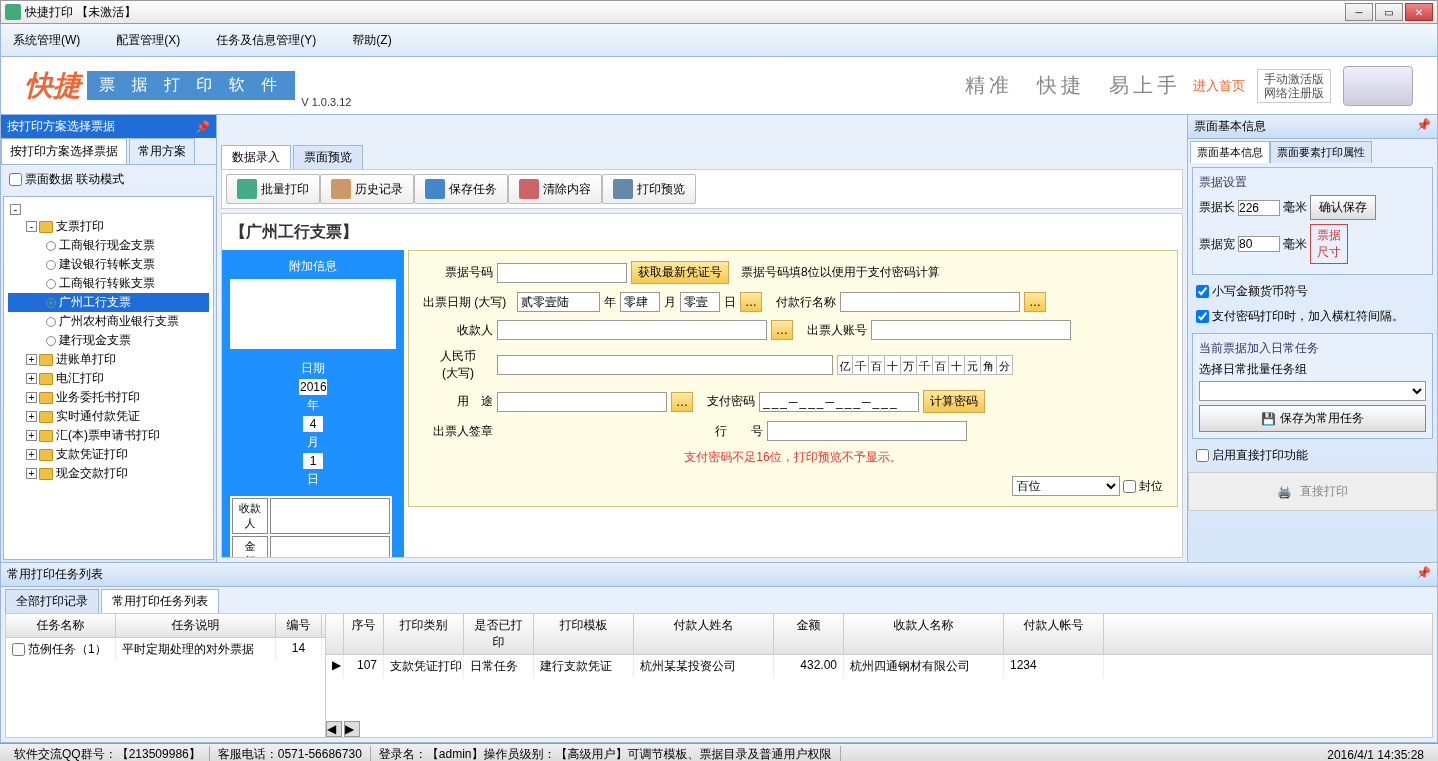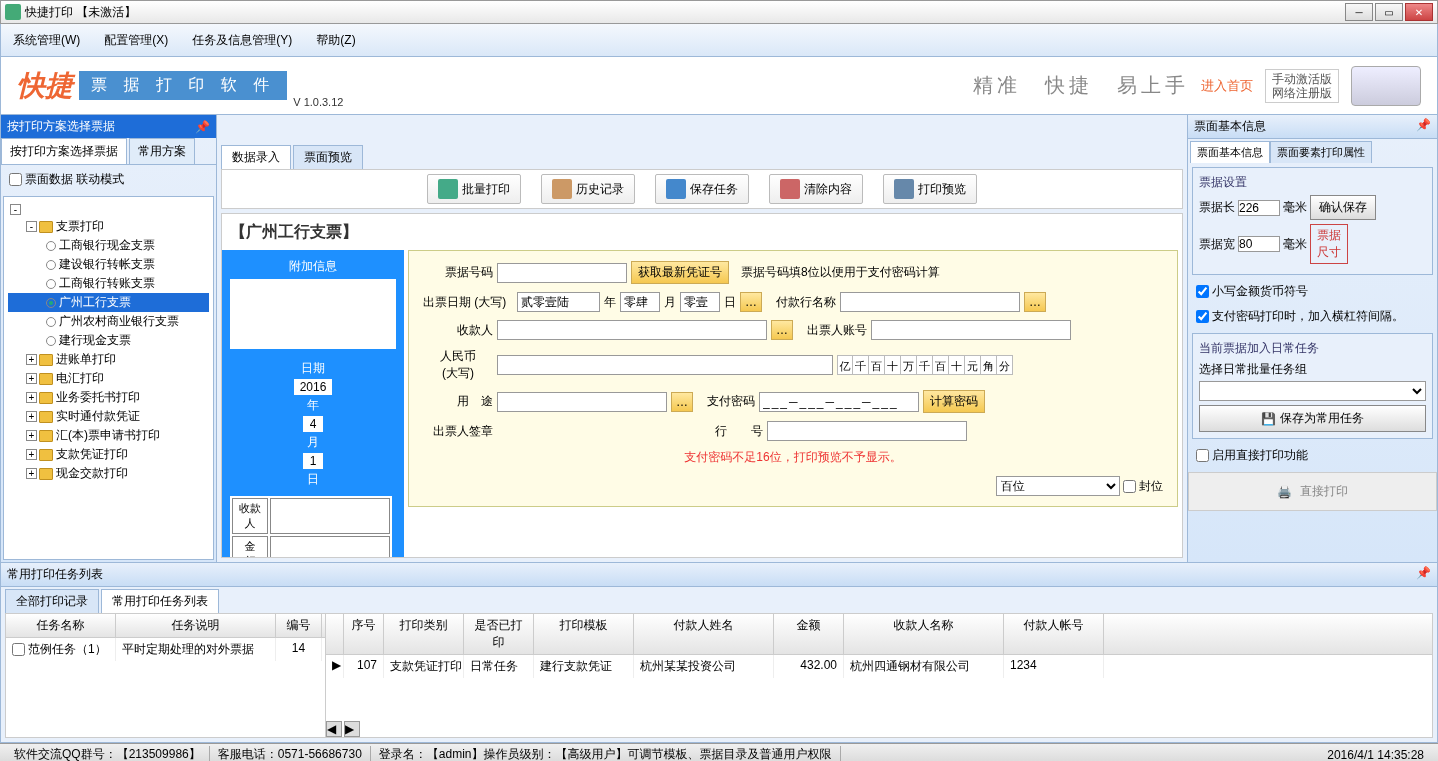--- a/index.html
+++ b/index.html
@@ -7,25 +7,25 @@
 
 
 .titlebar { height: 24px; background: linear-gradient(#fff, #e8e8e8); border: 1px solid #999; display: flex; align-items: center; padding: 0 4px; }
 .titlebar-icon { width: 16px; height: 16px; background: #4a7; border-radius: 2px; margin-right: 4px; }
 .titlebar-text { flex: 1; font-size: 12px; color: #000; }
 .winbtns { display: flex; gap: 2px; }
 .winbtn { width: 28px; height: 18px; border: 1px solid #888; background: linear-gradient(#f8f8f8, #ddd); display: flex; align-items: center; justify-content: center; font-size: 10px; cursor: pointer; }
 .winbtn.close { background: linear-gradient(#e88, #c44); color: #fff; border-color: #a33; }
 
 
-.menubar { height: 28px; background: linear-gradient(#f4f8fd, #dae8f8); border: 1px solid #9db8d8; border-top: none; display: flex; align-items: center; padding: 16px 6px; gap: 12px; }
+.menubar { height: 28px; background: linear-gradient(#f4f8fd, #dae8f8); border: 1px solid #9db8d8; border-top: none; display: flex; align-items: center; padding: 16px 6px; gap: 24px; }
 .menuitem { padding: 2px 6px; cursor: pointer; }
 
 
-.brand { height: 58px; background: #fff; border: 1px solid #9db8d8; border-top: none; display: flex; align-items: center; padding: 0 16px; position: relative; }
+.brand { height: 58px; background: #fff; border: 1px solid #9db8d8; border-top: none; display: flex; align-items: center; padding: 0 24px; position: relative; }
 .brand-logo { font-size: 28px; font-style: italic; font-weight: bold; color: #e63; font-family: "KaiTi", cursive; }
 .brand-sub { background: #4a90d0; color: #fff; padding: 4px 12px; font-size: 16px; letter-spacing: 6px; margin-left: 6px; }
 .brand-ver { font-size: 11px; color: #333; margin-left: 6px; align-self: flex-end; margin-bottom: 6px; }
 .brand-right { margin-left: auto; display: flex; align-items: center; gap: 12px; }
 .slogan { font-size: 20px; color: #888; font-family: KaiTi; letter-spacing: 4px; }
 .enter-home { color: #e63; font-size: 13px; }
 .activate-box { border: 1px solid #ccc; padding: 2px 6px; font-size: 11px; color: #555; text-align: center; line-height: 14px; }
 .printer-img { width: 70px; height: 40px; background: linear-gradient(#eef, #ccd); border: 1px solid #aaa; border-radius: 4px; }
 
 
@@ -48,21 +48,21 @@
 .tree-icon { display: inline-block; width: 14px; height: 12px; background: #f0c040; border: 1px solid #c09020; border-radius: 1px; margin-right: 3px; vertical-align: middle; }
 .tree-radio { display: inline-block; width: 10px; height: 10px; border: 1px solid #888; border-radius: 50%; margin-right: 3px; vertical-align: middle; position: relative; }
 .tree-radio.sel::after { content: ''; position: absolute; inset: 2px; background: #2a7; border-radius: 50%; }
 .tree-node.selected { background: #1e6dd8; color: #fff; }
 
 
 .center { flex: 1; background: #e8f0fb; display: flex; flex-direction: column; }
 .ctabs { display: flex; padding: 2px 4px 0; margin-top: 28px; }
 .ctab { padding: 3px 10px; border: 1px solid #9db8d8; border-bottom: none; background: #d8e6f7; cursor: pointer; margin-right: 2px; }
 .ctab.active { background: #fff; }
-.toolbar { background: #fff; border: 1px solid #ccc; margin: 0 4px; padding: 4px; display: flex; gap: 20px; justify-content: center; }
+.toolbar { background: #fff; border: 1px solid #ccc; margin: 0 4px; padding: 4px; display: flex; gap: 0; }
 .tbtn { display: flex; align-items: center; gap: 4px; padding: 4px 10px; border: 1px solid #bbb; background: linear-gradient(#fff, #eee); cursor: pointer; border-radius: 2px; }
 .tbtn-icon { width: 20px; height: 20px; border-radius: 2px; }
 .ic-print { background: #4a8; } .ic-hist { background: #c96; } .ic-save { background: #48c; } .ic-clear { background: #c66; } .ic-prev { background: #68a; }
 
 .form-area { flex: 1; background: #fff; margin: 4px; border: 1px solid #ccc; padding: 8px; position: relative; overflow: hidden; }
 .form-title { font-size: 16px; font-weight: bold; color: #333; }
 
 .extra-panel { position: absolute; left: 0; top: 36px; width: 182px; background: #1e90ff; color: #fff; padding: 8px; }
 .extra-panel h4 { text-align: center; font-weight: normal; margin-bottom: 4px; }
 .extra-panel textarea { width: 100%; height: 70px; border: 1px solid #fff; resize: none; background: #fff; color: #000; }
@@ -77,21 +77,21 @@
 .frow { display: flex; align-items: center; margin-bottom: 8px; gap: 4px; }
 .flabel { width: 70px; text-align: right; }
 .finput { border: 1px solid #999; background: #fff; height: 20px; padding: 0 3px; }
 .fbtn { border: 1px solid #ca5; background: linear-gradient(#ffe8a0, #f5c850); padding: 2px 6px; cursor: pointer; }
 .fbtn2 { width: 22px; height: 20px; border: 1px solid #ca5; background: linear-gradient(#ffe8a0, #f5c850); cursor: pointer; }
 .amt-units { display: flex; }
 .amt-units span { width: 16px; height: 20px; border: 1px solid #bbb; border-left: none; text-align: center; line-height: 20px; font-size: 11px; background: #fff; }
 .amt-units span:first-child { border-left: 1px solid #bbb; }
 .warn { color: #e33; text-align: center; margin-top: 4px; }
 .dropdown-row { text-align: right; margin-top: 10px; }
-.dropdown-row select { width: 124px; }
+.dropdown-row select { width: 108px; }
 
 
 .rpanel { width: 250px; background: linear-gradient(#e8f0fb, #d6e6f9); border-left: 1px solid #9db8d8; display: flex; flex-direction: column; }
 .rp-header { background: linear-gradient(#e8f0fb, #c8ddf5); padding: 3px 6px; border-bottom: 1px solid #9db8d8; display: flex; }
 .rtabs { display: flex; padding: 2px 2px 0; }
 .rtab { padding: 3px 6px; border: 1px solid #9db8d8; border-bottom: none; background: #d8e6f7; font-size: 11px; cursor: pointer; }
 .rtab.active { background: #fff; }
 .rgroup { border: 1px solid #9db8d8; margin: 4px; background: #e8f0fb; padding: 6px; }
 .rgroup-title { font-size: 12px; margin-bottom: 4px; color: #336; }
 .dim-row { display: flex; align-items: center; gap: 3px; margin-bottom: 4px; }
@@ -220,21 +220,21 @@
         </div>
     </div>
     <div class="form-area">
       <div class="form-title">【广州工行支票】</div>
 
       <div class="extra-panel">
         <h4>附加信息</h4>
         <textarea style=""></textarea>
         <div class="date-row">
           <span>日期</span>
-          <input style="width: 38px;" value="2016">
+          <input style="width: 28px;" value="2016">
           <span>年</span>
           <input style="width: 20px;" value="4">
           <span>月</span>
           <input style="width: 20px;" value="1">
           <span>日</span>
         </div>
         <table class="mini-table">
           <tbody>
               <tr>
                 <td>收款人</td>

